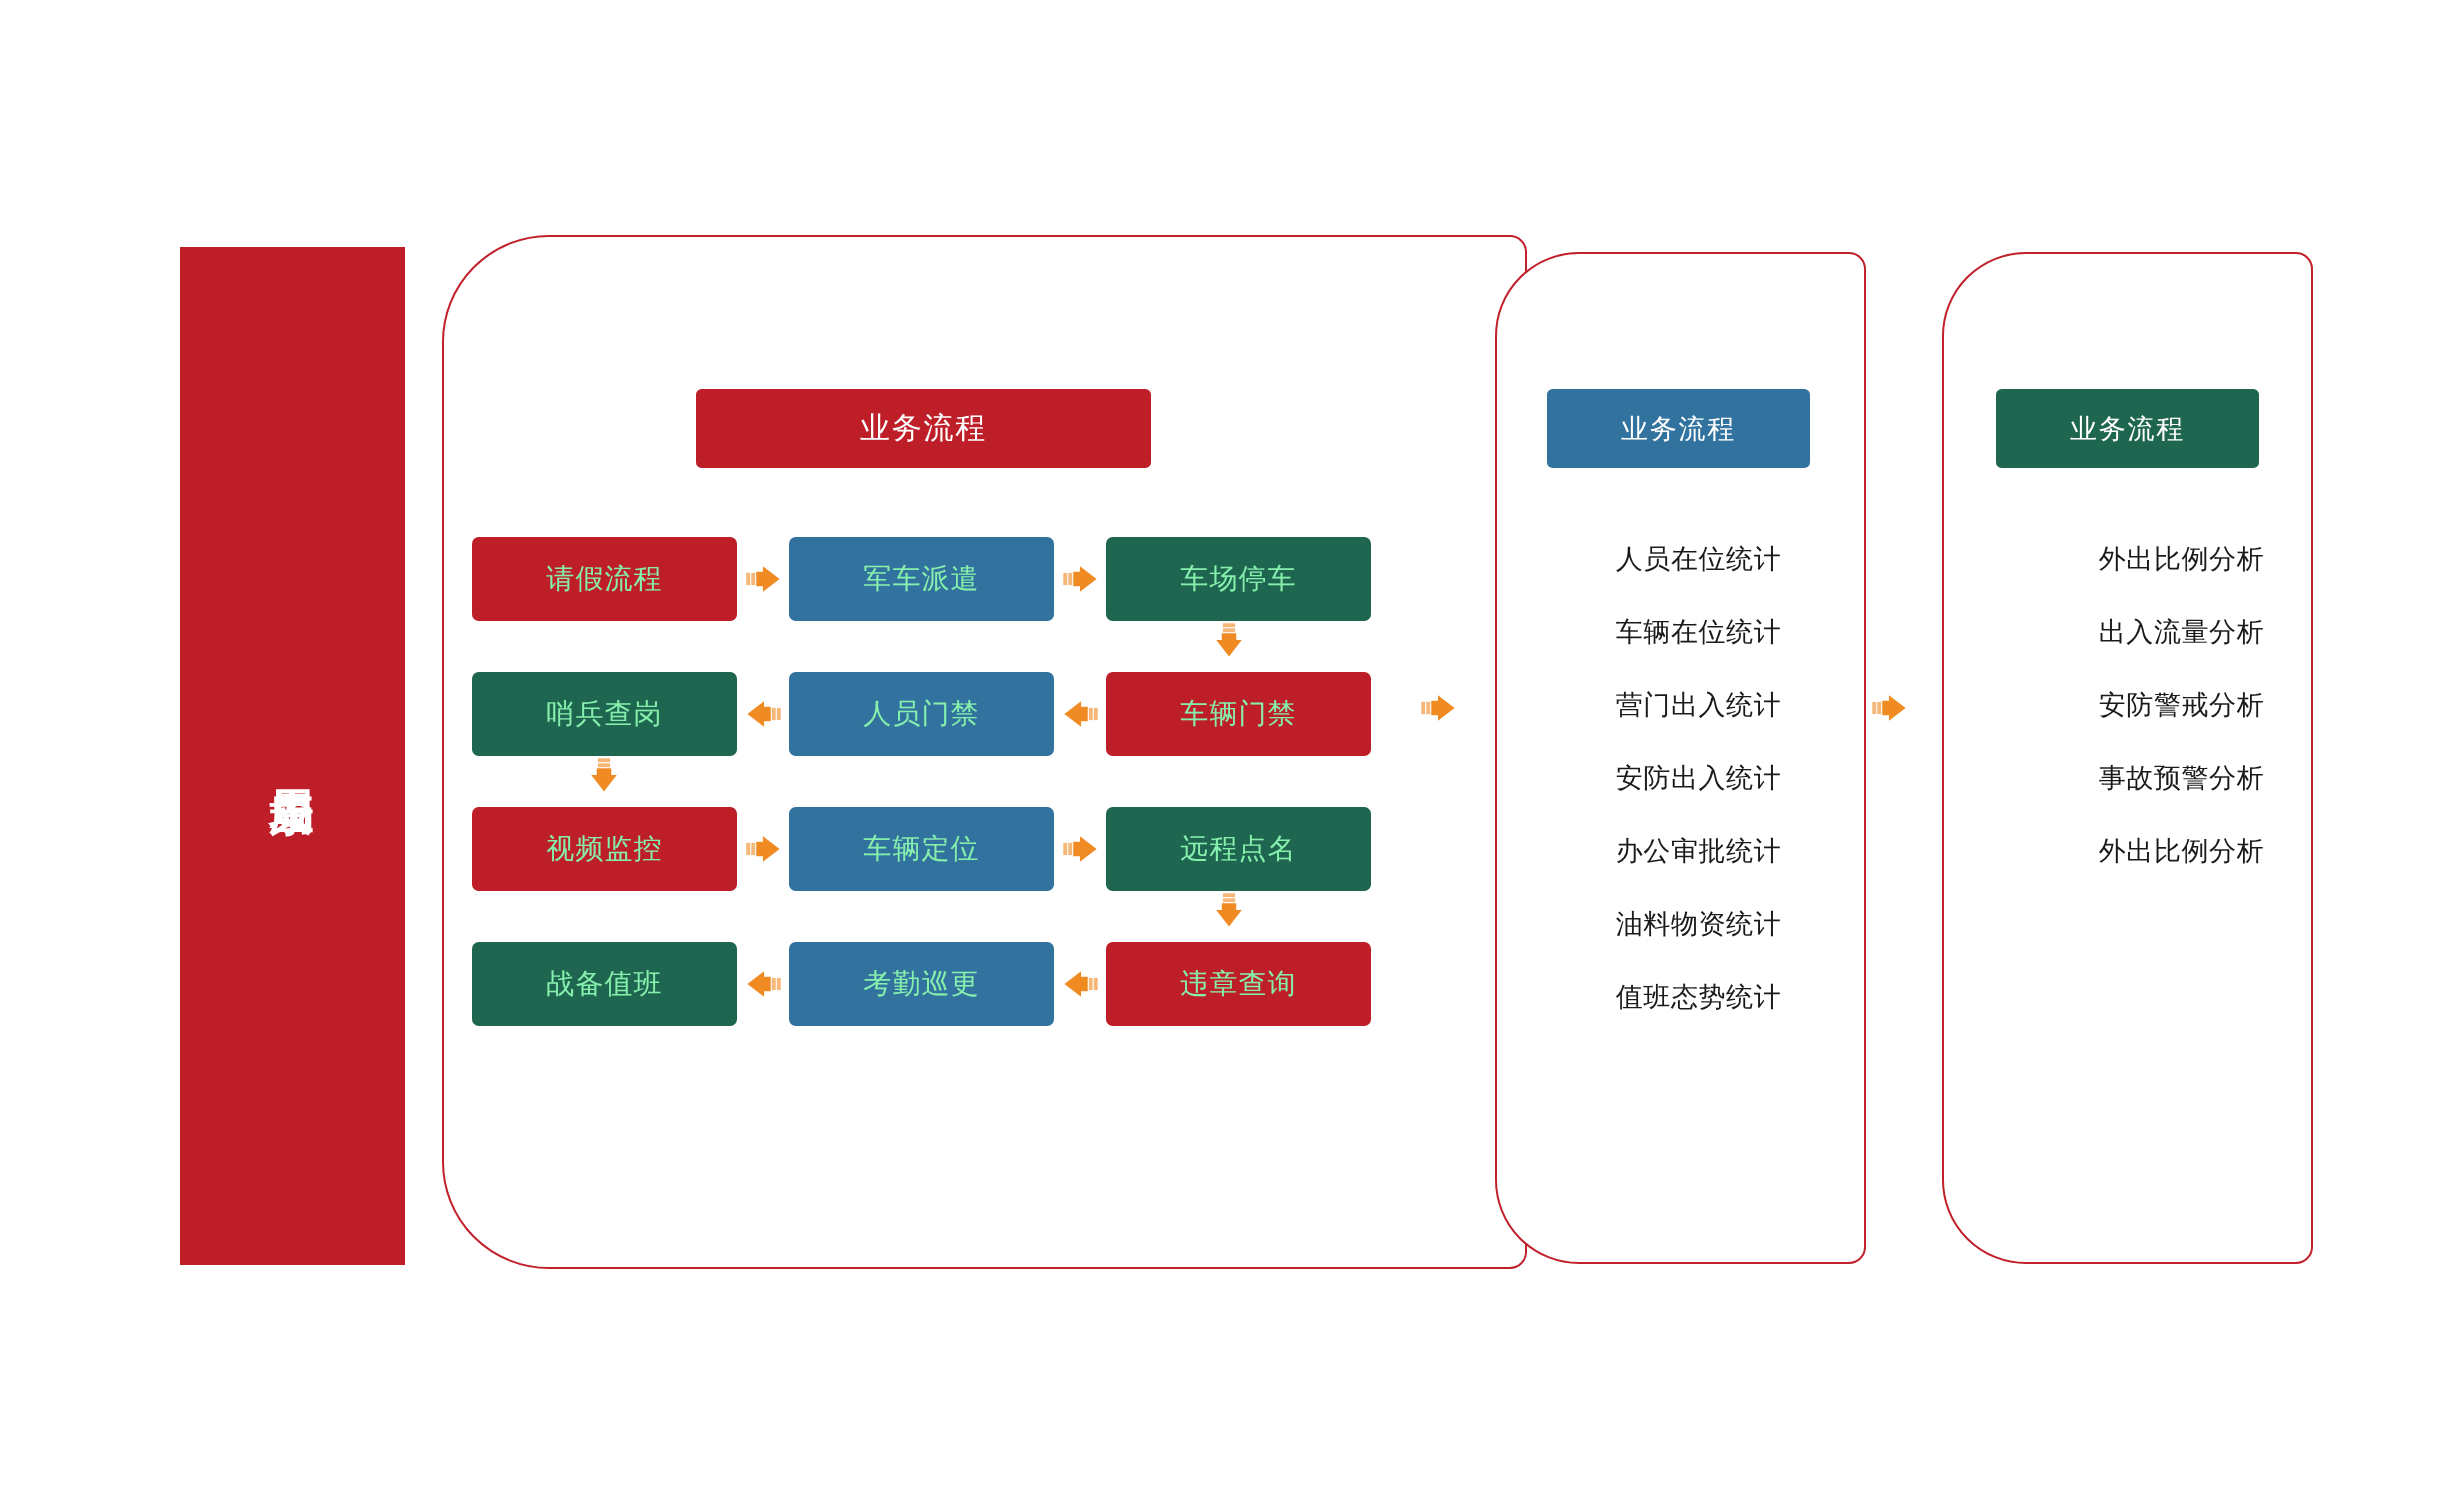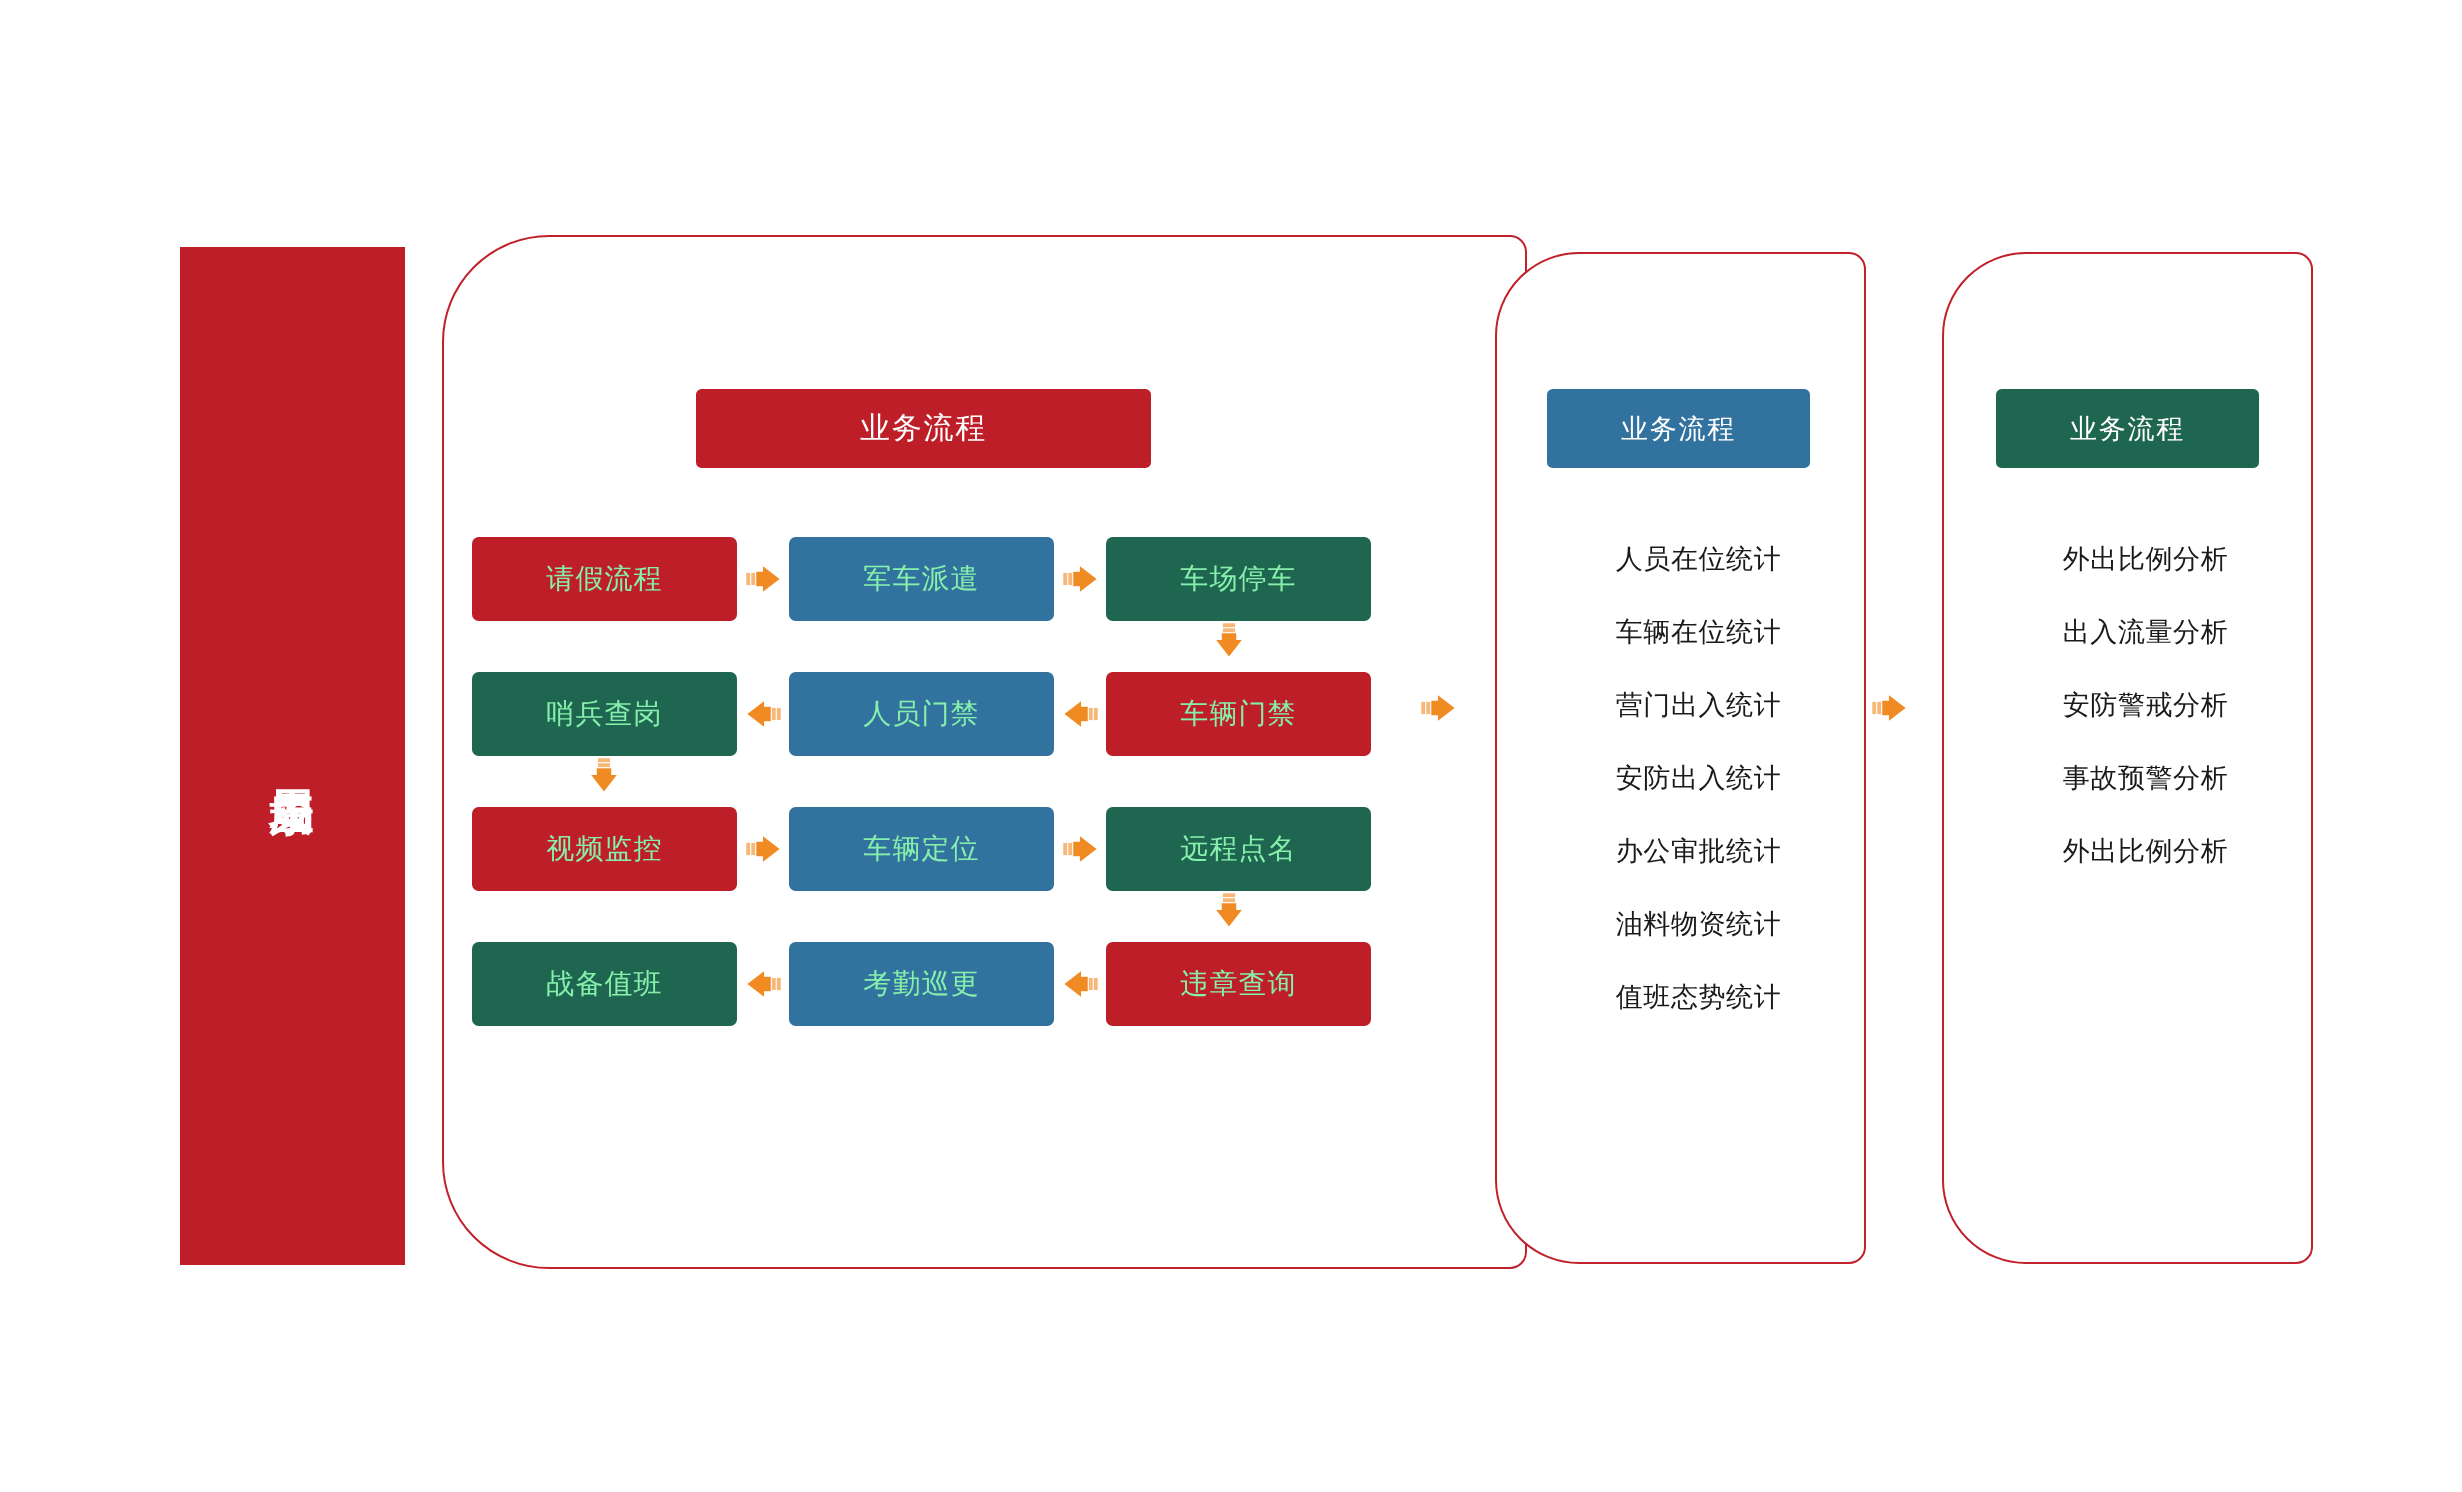--- a/index.html
+++ b/index.html
@@ -182,20 +182,21 @@
     font-size: 27px;
     letter-spacing: 0.6px;
   }
   #stats-list {
     left: 1495px;
     top: 523px;
   }
   #analysis-list {
     left: 1942px;
     top: 523px;
+    padding-left: 36px;
   }
   .col-list .li {
     height: 73px;
     line-height: 73px;
     white-space: nowrap;
   }
 </style>
 </head>
 <body>
 

